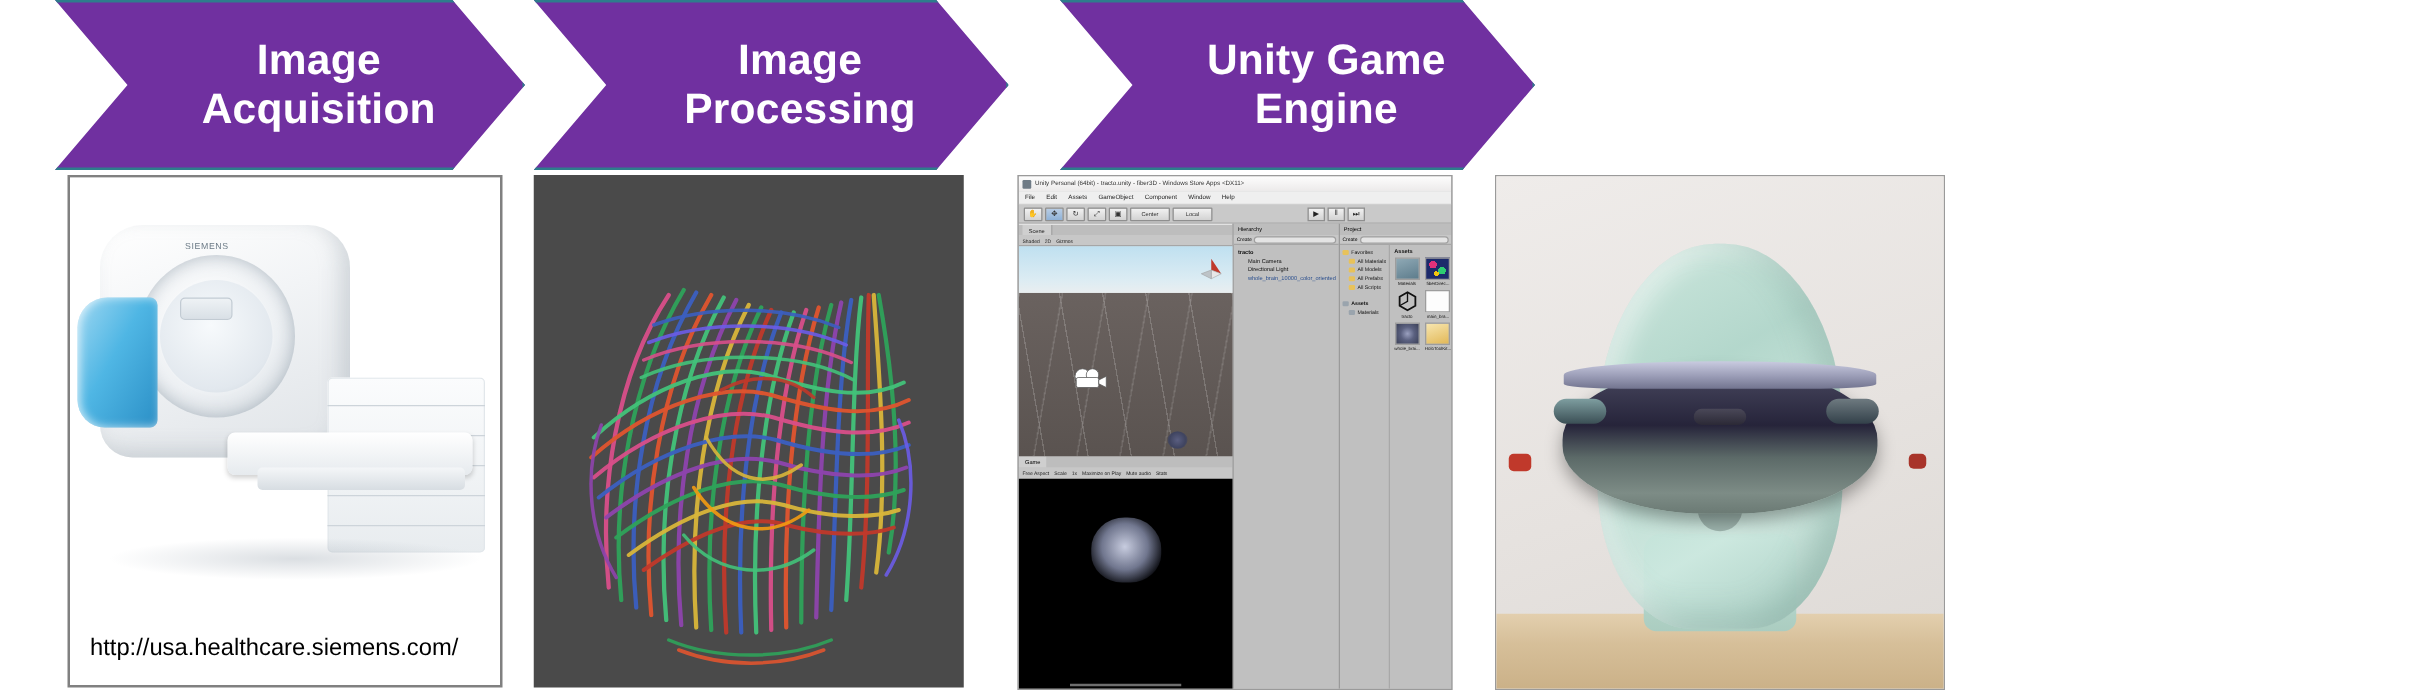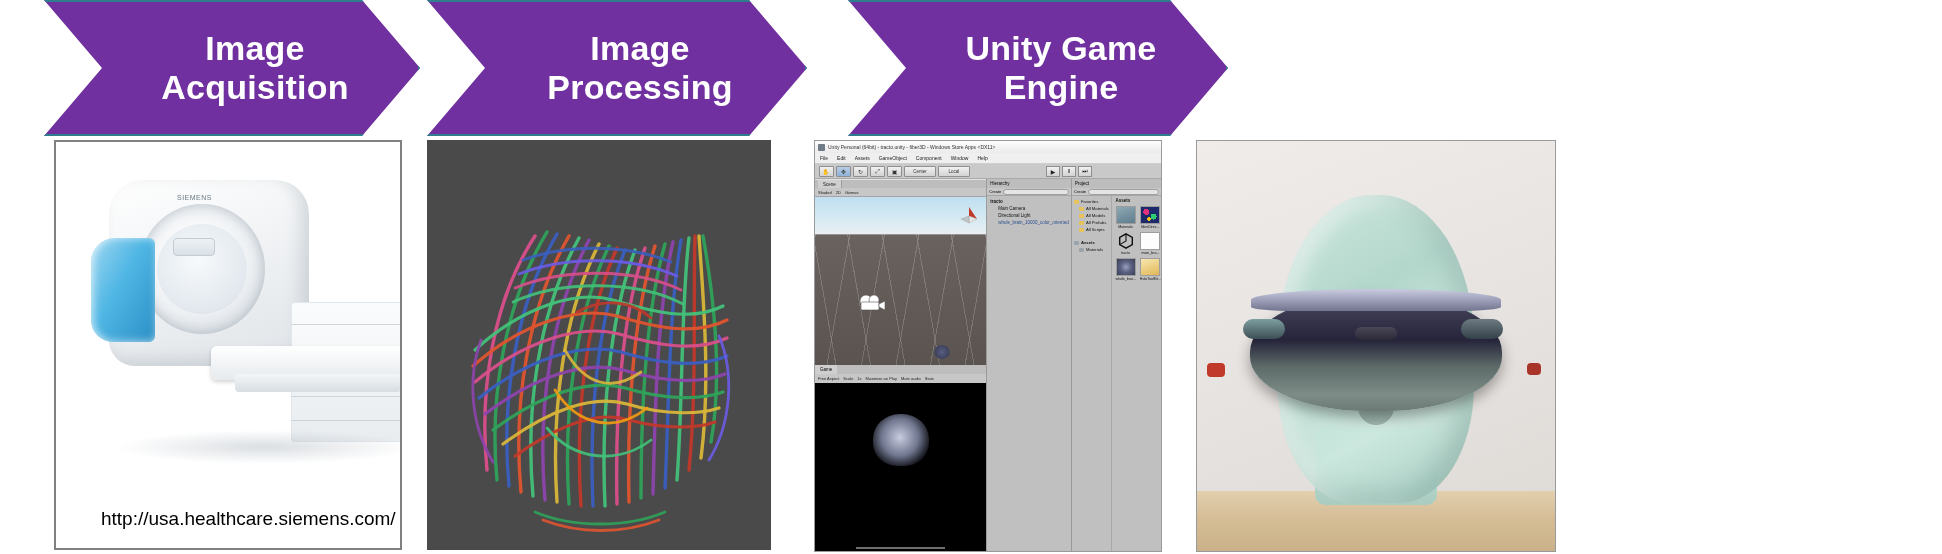--- a/index.html
+++ b/index.html
@@ -25,21 +25,21 @@
   .chev3 { left:804px; width:380px; }
   .chev4 { left:1157px; width:785px;
            -webkit-clip-path: polygon(0 0, calc(100% - 58px) 0, 100% 50%, calc(100% - 58px) 100%, 0 100%, 58px 50%);
            clip-path: polygon(0 0, calc(100% - 58px) 0, 100% 50%, calc(100% - 58px) 100%, 0 100%, 58px 50%); }
   .chev4 .lbl { padding-left:30px; padding-right:40px; }
 
   
   .panel { position:absolute; top:140px; overflow:hidden; }
 
   
-  .p1 { left:10px; width:348px; height:410px; border:2px solid #808080; background:#fff;padding-left:29px; }
+  .p1 { left:10px; width:348px; height:410px; border:2px solid #808080; background:#fff; }
   .mri-img { position:relative; width:100%; height:352px; background:#ffffff; overflow:hidden; }
   .mri-caption { font-size:19px; color:#000; text-align:left; padding:14px 0 0 16px; }
 
   
   .mri-gantry { position:absolute; left:24px; top:38px; width:200px; height:186px;
       background:linear-gradient(160deg,#ffffff 0%,#f2f4f6 40%,#dfe3e7 100%);
       border-radius:34px 34px 26px 26px; box-shadow:inset -8px -6px 16px rgba(150,160,170,.35); }
   .mri-bore { position:absolute; left:54px; top:62px; width:126px; height:130px; border-radius:50%;
       background:radial-gradient(circle at 42% 38%, #ffffff 0%, #eef1f4 55%, #cfd6dc 100%);
       box-shadow:inset 0 0 14px rgba(120,135,150,.5); }

